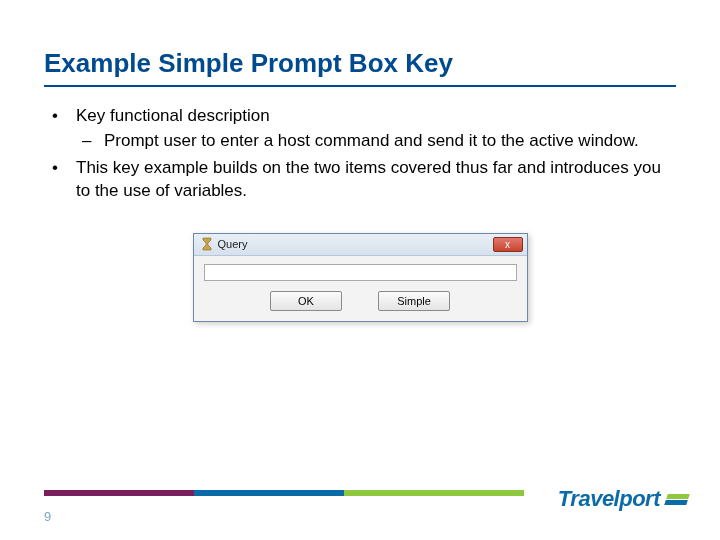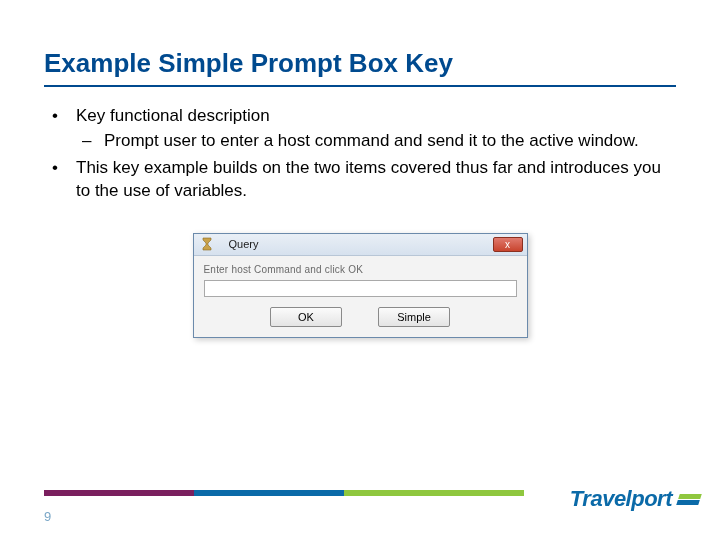--- a/index.html
+++ b/index.html
@@ -74,21 +74,21 @@
     align-items: center;
     justify-content: space-between;
     background: linear-gradient(#e9eff6, #d6e1ee);
     border-bottom: 1px solid #b8c6d6;
     padding: 3px 4px 3px 6px;
     height: 22px;
   }
   .dlg-title-left {
     display: flex;
     align-items: center;
-    gap: 15px;
+    gap: 4px;
   }
   .dlg-icon {
     width: 14px; height: 14px;
     display: inline-block;
   }
   .dlg-title-text {
     color: #1a1a1a;
     font-size: 11px;
   }
   .dlg-close {
@@ -150,21 +150,21 @@
   .page-num {
     position: absolute;
     left: 44px;
     bottom: 16px;
     color: #7aa7c7;
     font-size: 13px;
   }
 
   .brand {
     position: absolute;
-    right: 20px;
+    right: 32px;
     bottom: 28px;
     display: flex;
     align-items: center;
     gap: 4px;
   }
   .brand-text {
     color: #0b6aa8;
     font-size: 22px;
     font-weight: bold;
     font-style: italic;
@@ -209,21 +209,20 @@
           <span class="dlg-icon">
             <svg viewBox="0 0 14 14" width="14" height="14">
               <path d="M3 1h8v2L8 6v2l3 3v2H3v-2l3-3V6L3 3z" fill="#c9a24a" stroke="#8a6a20" stroke-width="0.6"></path>
             </svg>
           </span>
           <span class="dlg-title-text">Query</span>
         </div>
         <div class="dlg-close">x</div>
       </div>
       <div class="dlg-body">
-        <div class="dlg-label">Enter host Command and click OK</div>
         <div class="dlg-input" value=""></div>
         <div class="dlg-buttons">
           <div class="dlg-btn">OK</div>
           <div class="dlg-btn">Simple</div>
         </div>
       </div>
     </div>
   </div>
 </div>
 

